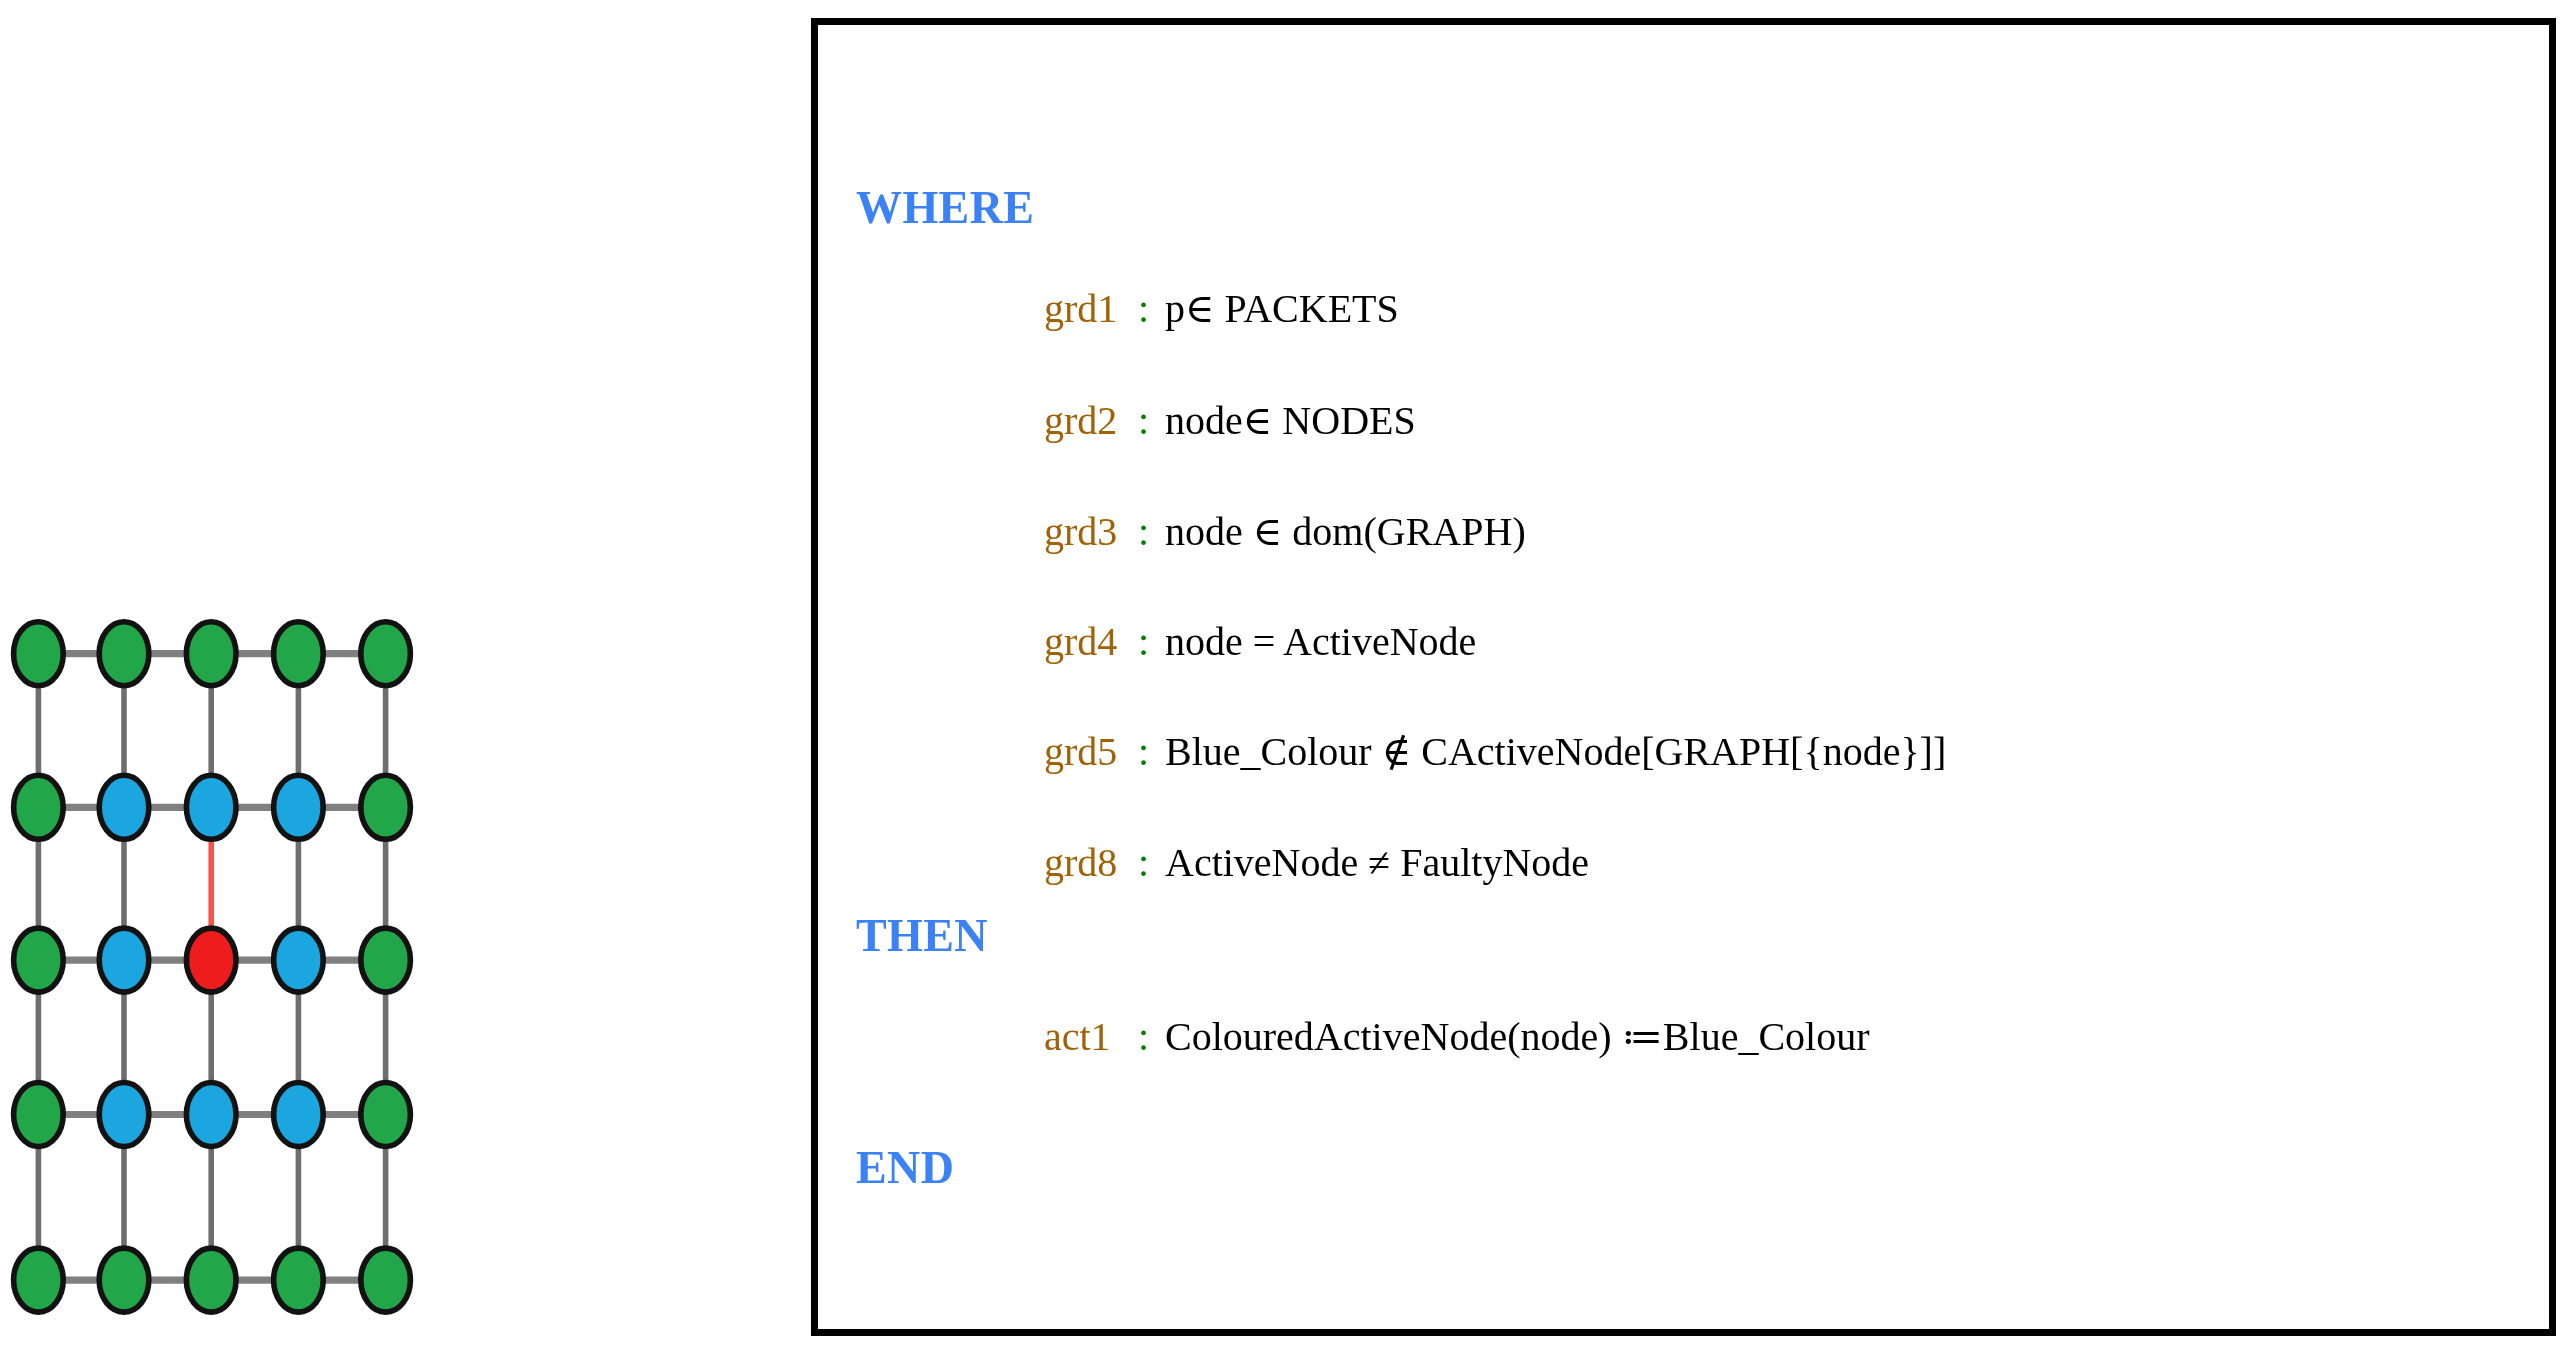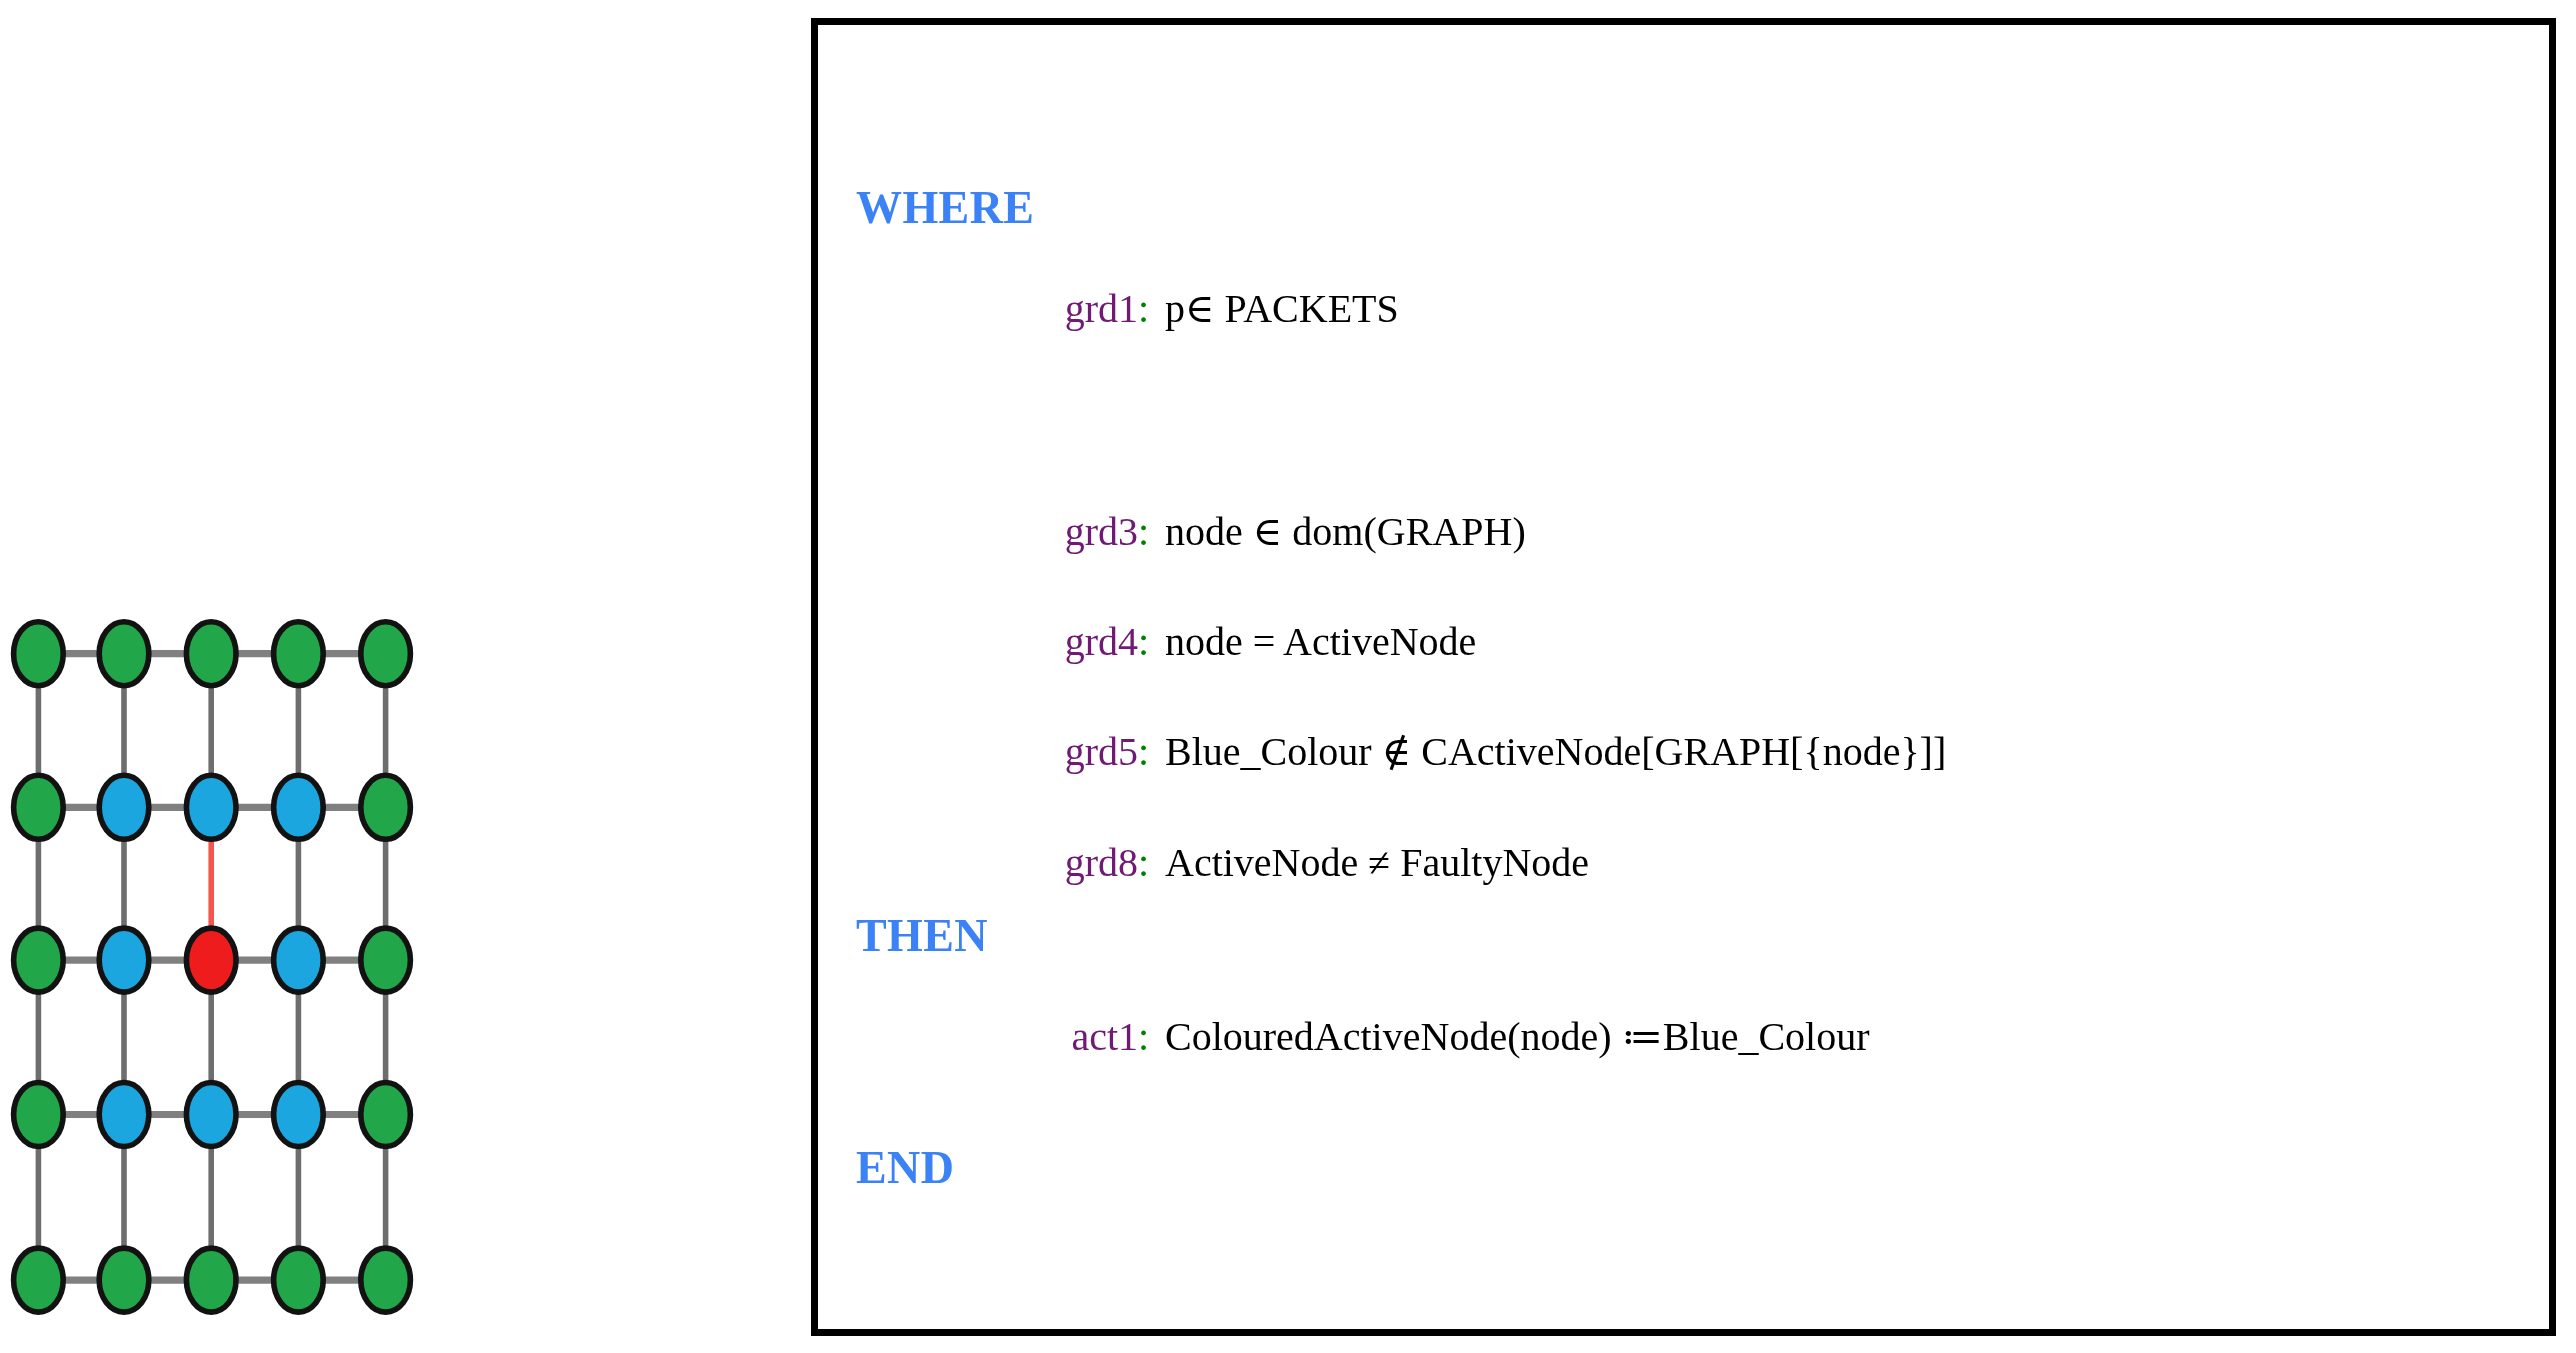--- a/index.html
+++ b/index.html
@@ -80,24 +80,23 @@
   .kw-where  { top: 160px; }
   .kw-then   { top: 888px; }
   .kw-end    { top: 1120px; }
 
   .clause {
     left: 226px;
     font-size: 40px;
     color: #000000;
   }
   .clause .lbl {
-    color: #701a75;
+    color: #a16207;
     display: inline-block;
     width: 94px;
-    text-align: right;
   }
   .clause .colon {
     color: #008000;
     display: inline-block;
     width: 27px;
   }
   .clause .expr {
     color: #000000;
   }
 
@@ -195,20 +194,23 @@
 <div id="event-box">
   <div class="eb-inner">
 
 
     <div class="eb-line kw kw-where">WHERE</div>
 
     <div class="eb-line clause g1">
       <span class="lbl">grd1</span><span class="colon">:</span><span class="expr">p∈ PACKETS</span>
     </div>
 
+    <div class="eb-line clause g2">
+      <span class="lbl">grd2</span><span class="colon">:</span><span class="expr">node∈ NODES</span>
+    </div>
 
     <div class="eb-line clause g3">
       <span class="lbl">grd3</span><span class="colon">:</span><span class="expr">node ∈ dom(GRAPH)</span>
     </div>
 
     <div class="eb-line clause g4">
       <span class="lbl">grd4</span><span class="colon">:</span><span class="expr">node = ActiveNode</span>
     </div>
 
     <div class="eb-line clause g5">

